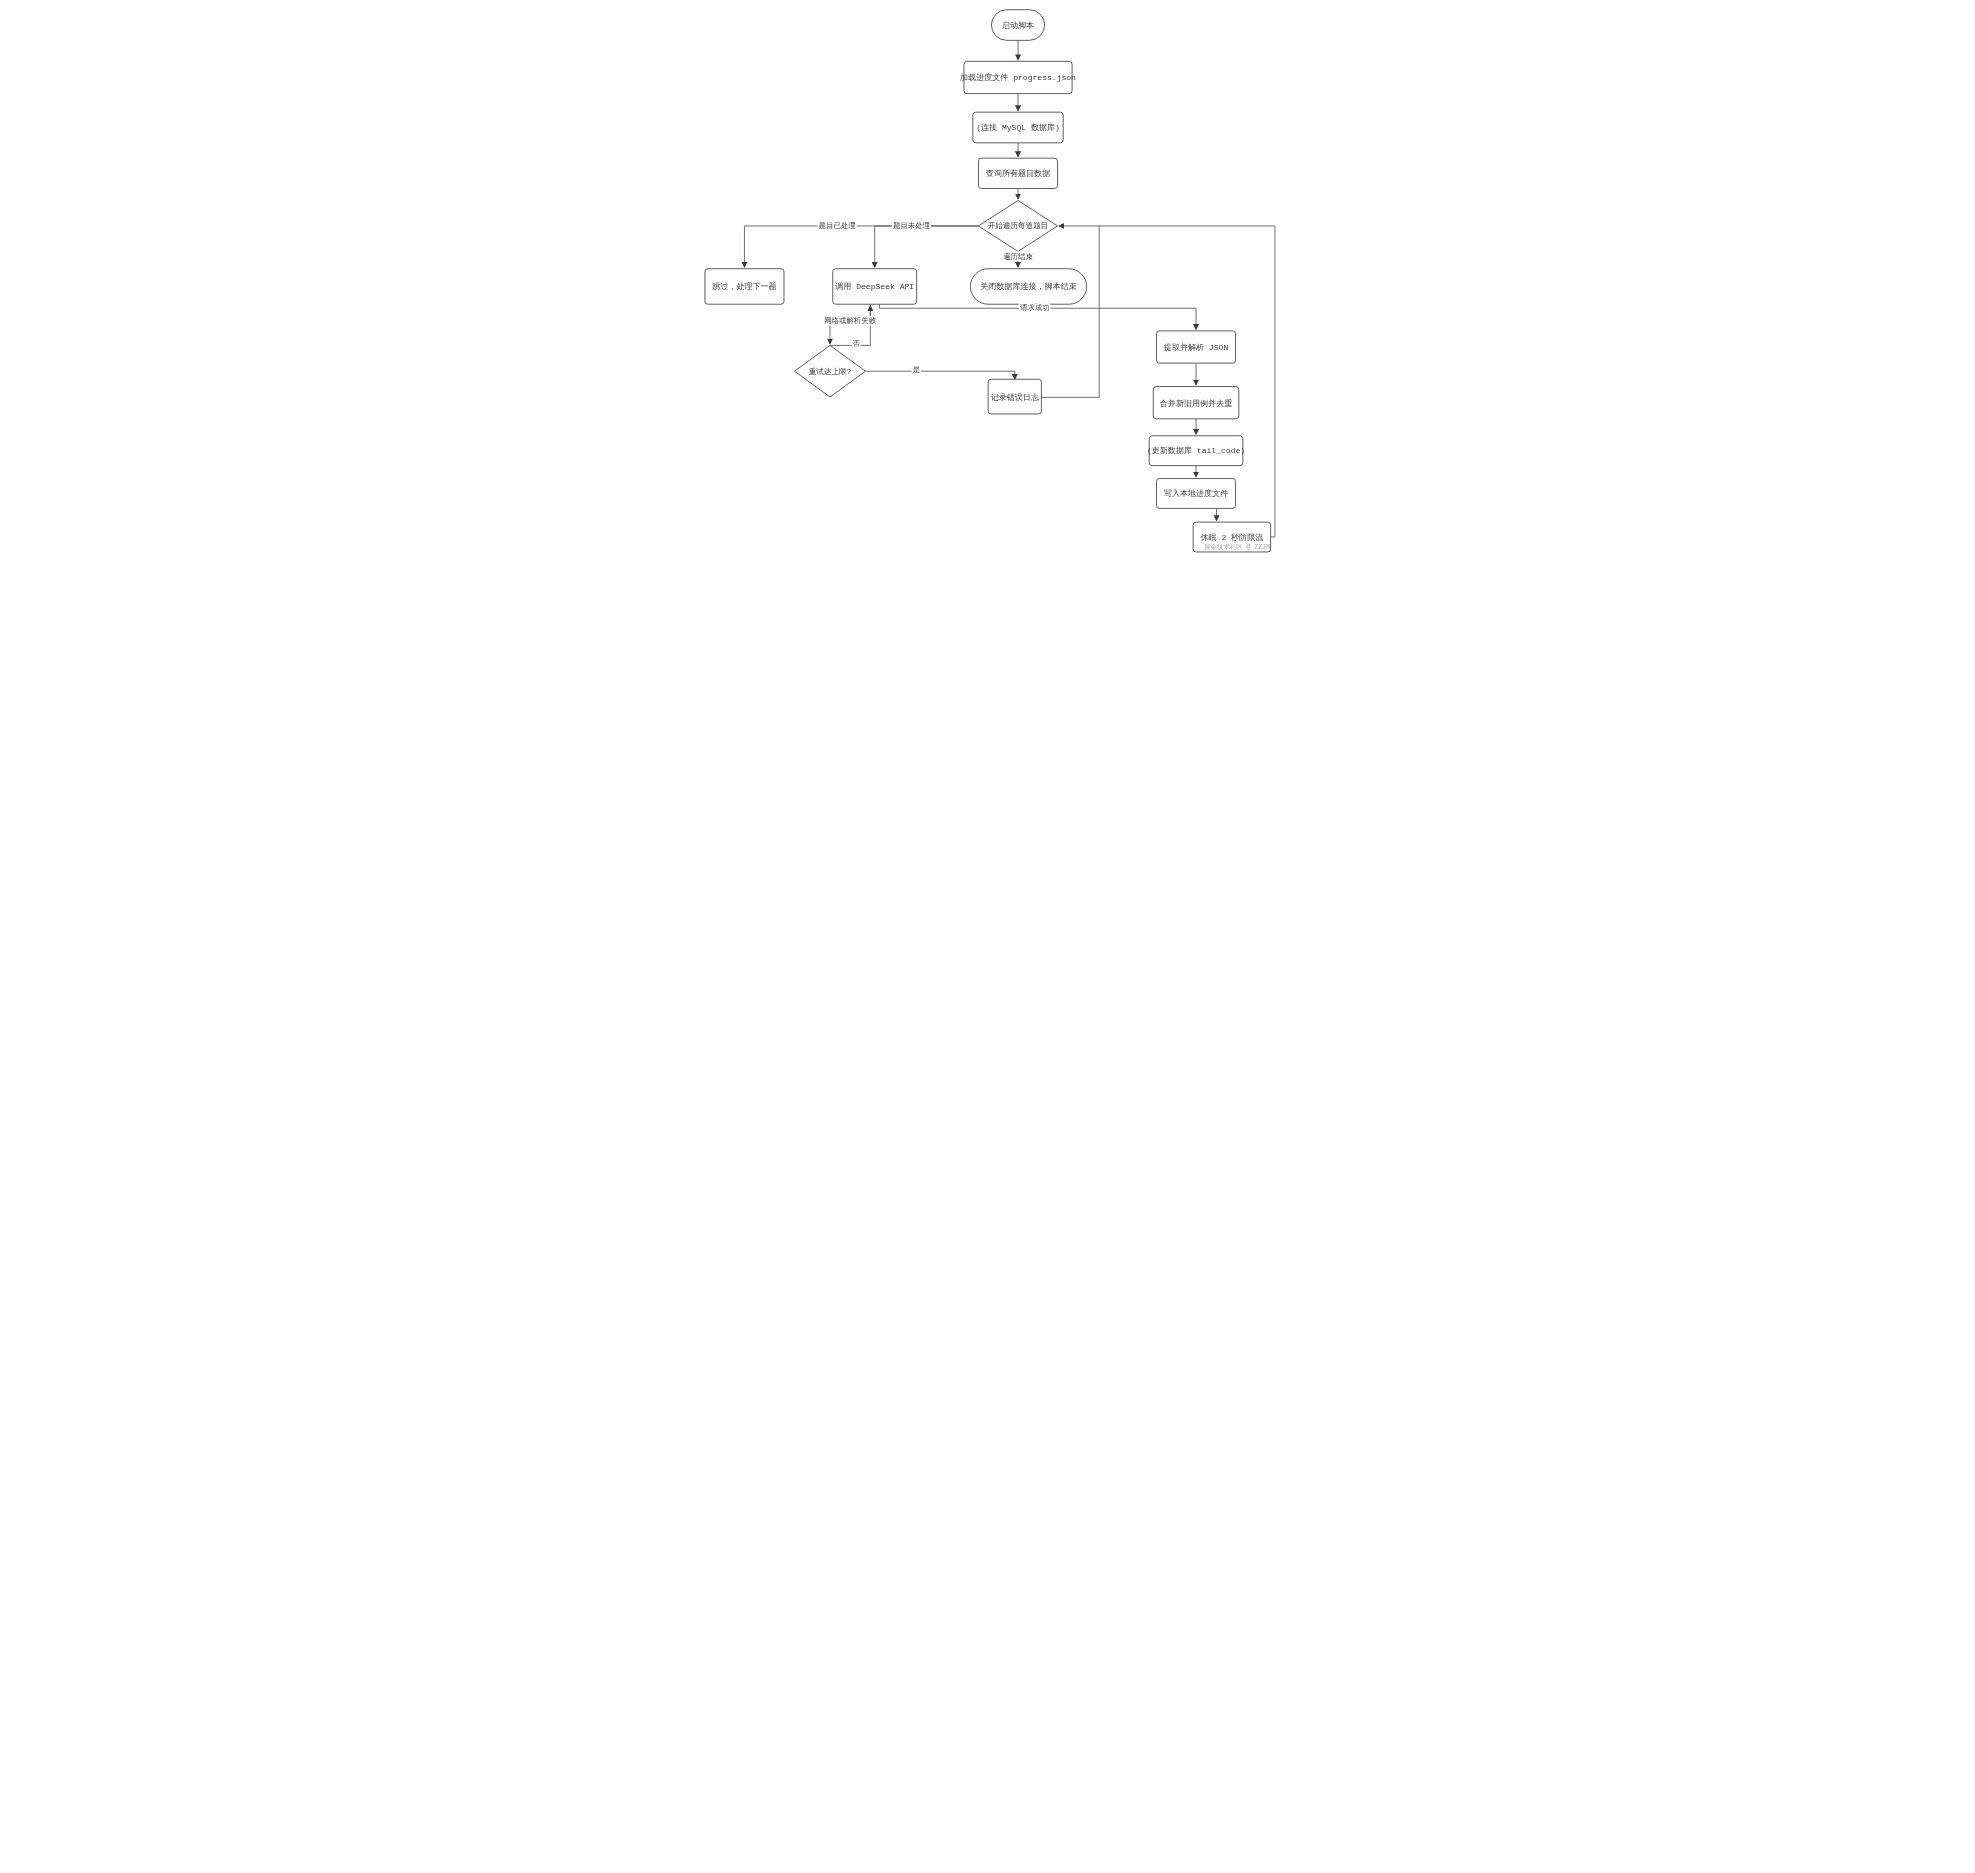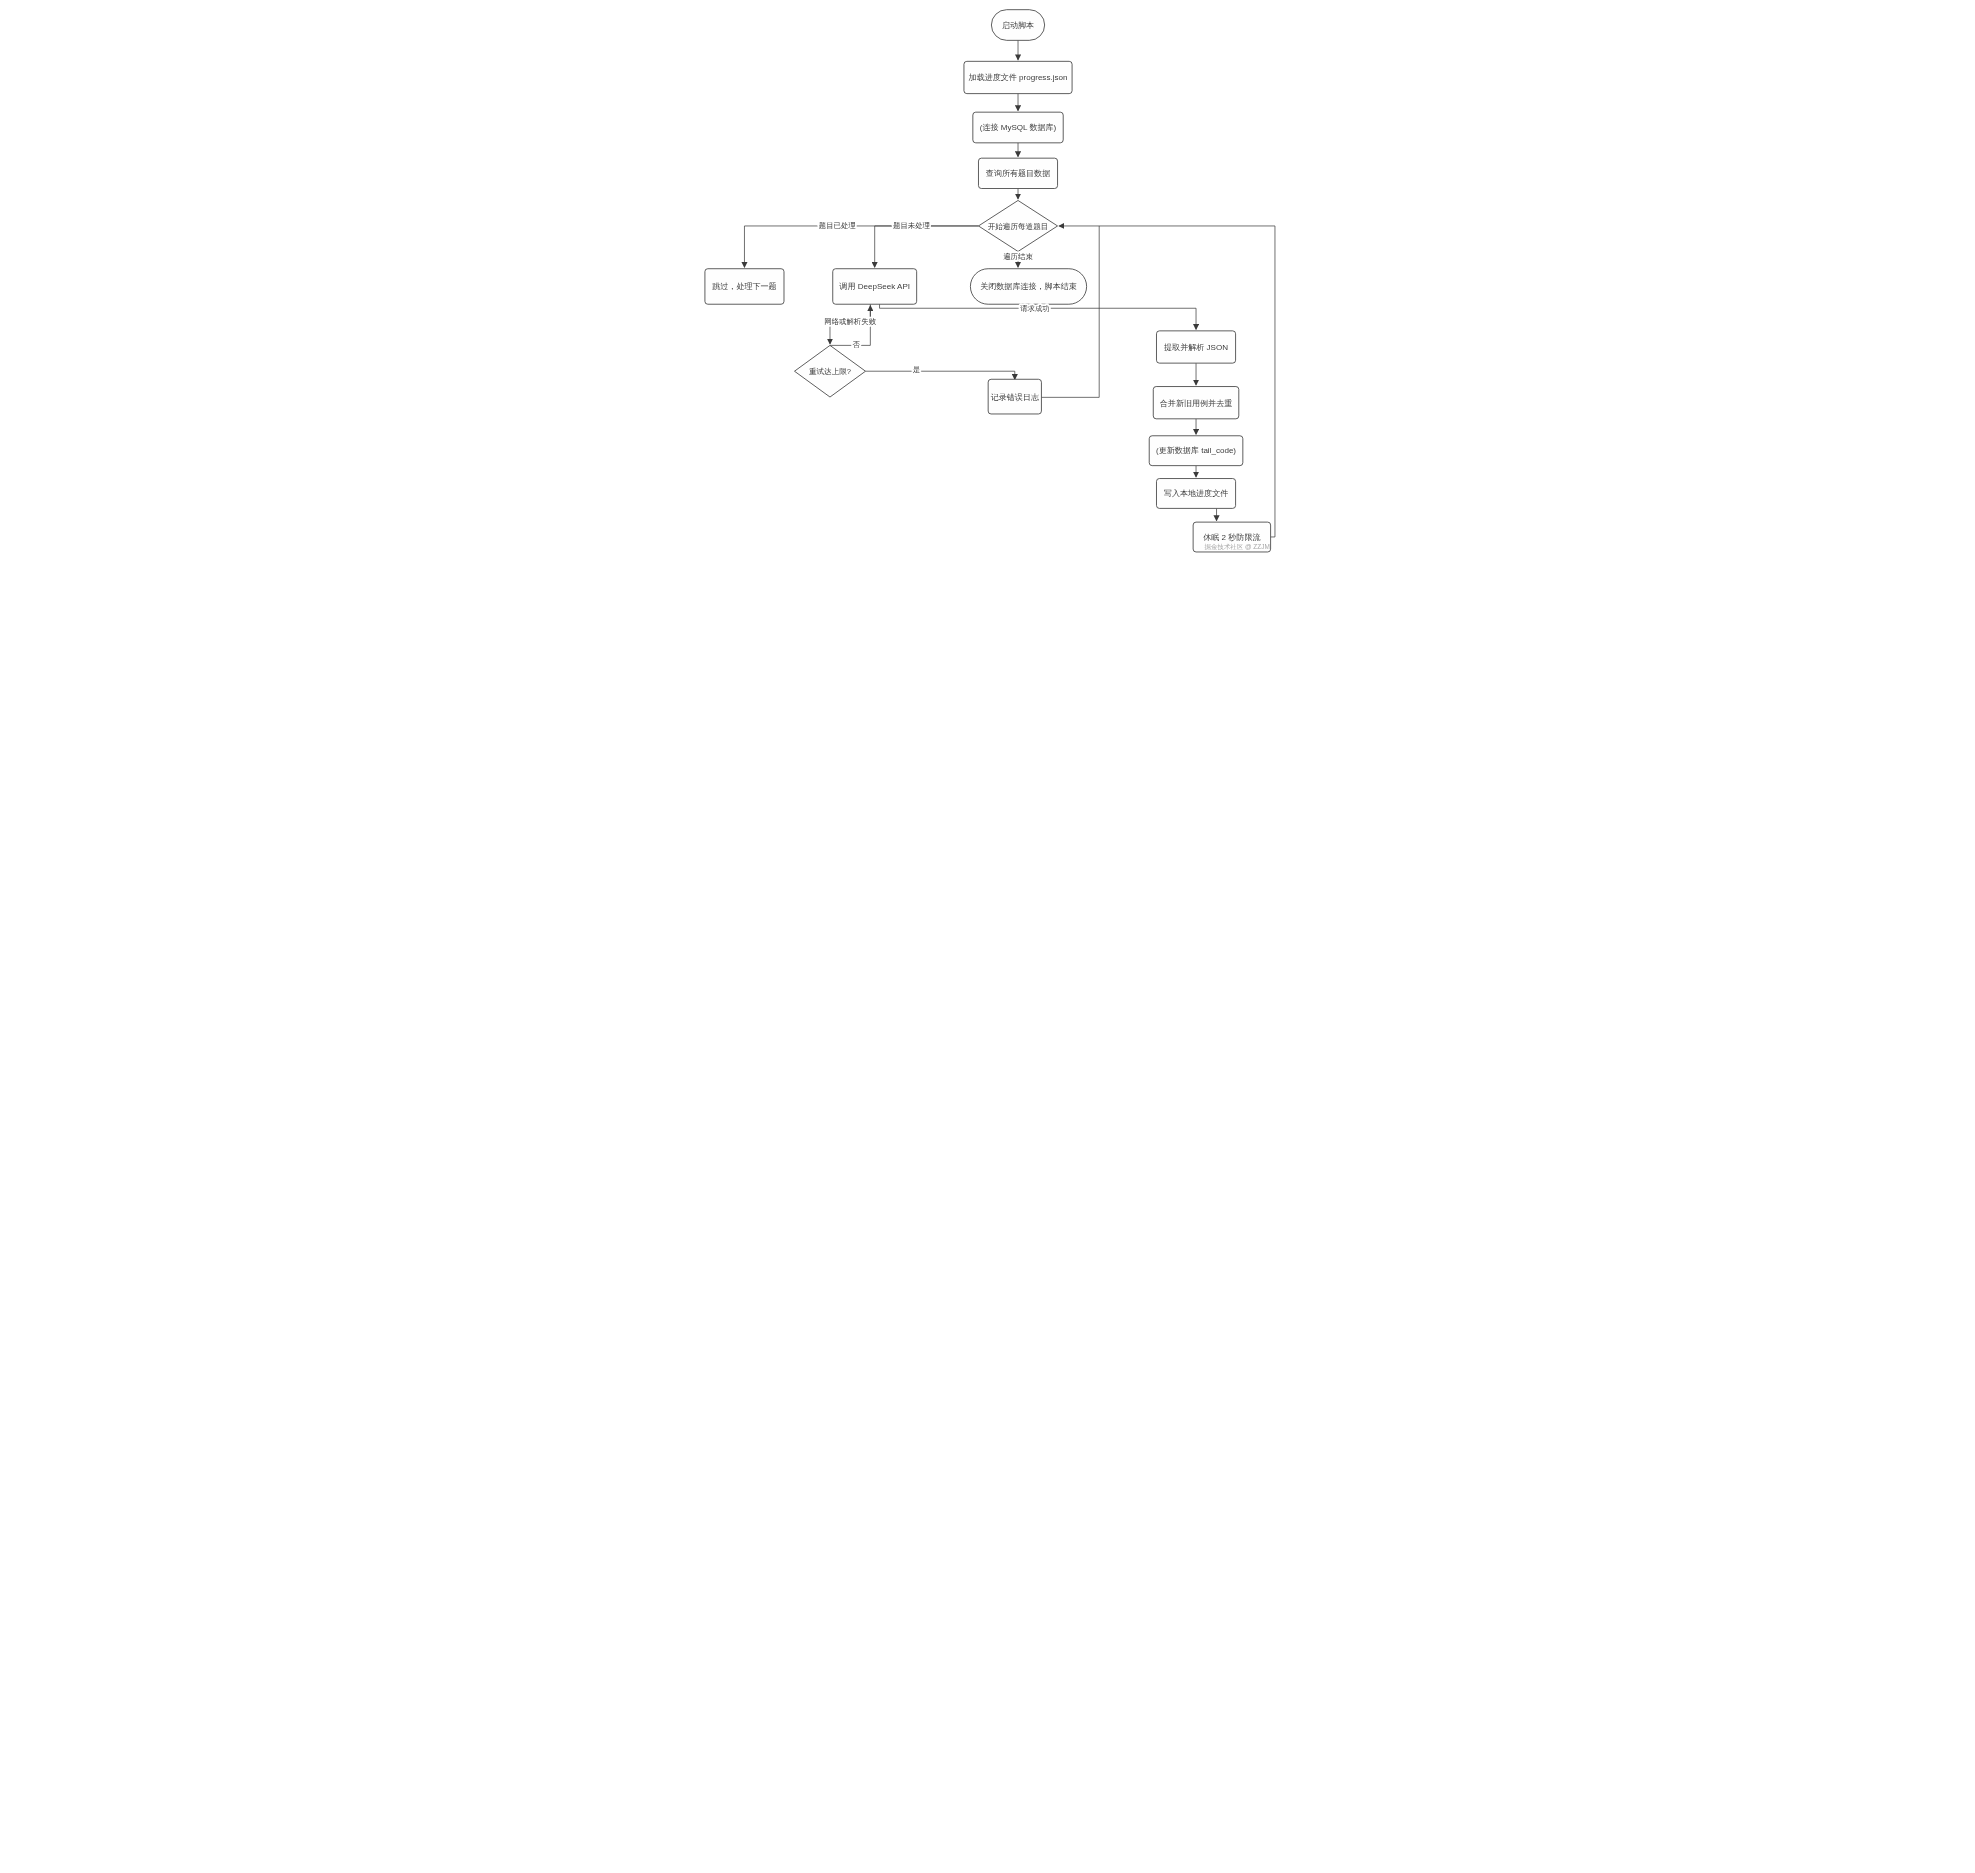--- a/index.html
+++ b/index.html
@@ -6,20 +6,21 @@
     margin: 0;
     padding: 0;
     background: #ffffff;
     font-family: "Liberation Sans", "DejaVu Sans", sans-serif;
   }
   .page {
     display: flex;
     justify-content: center;
     align-items: flex-start;
     background: #ffffff;
+    font-family: Liberation Mono, monospace;
   }
   svg.flowchart {
     width: 592px;
     max-width: 100%;
     height: auto;
     display: block;
     background: #ffffff;
   }
   .node-shape {
     fill: #fefefe;

